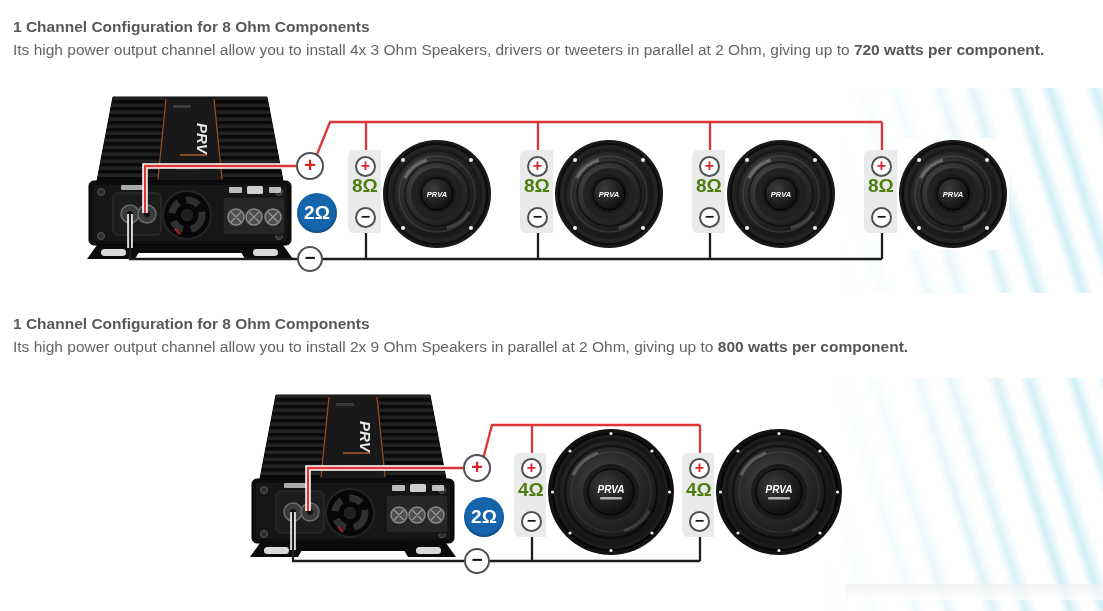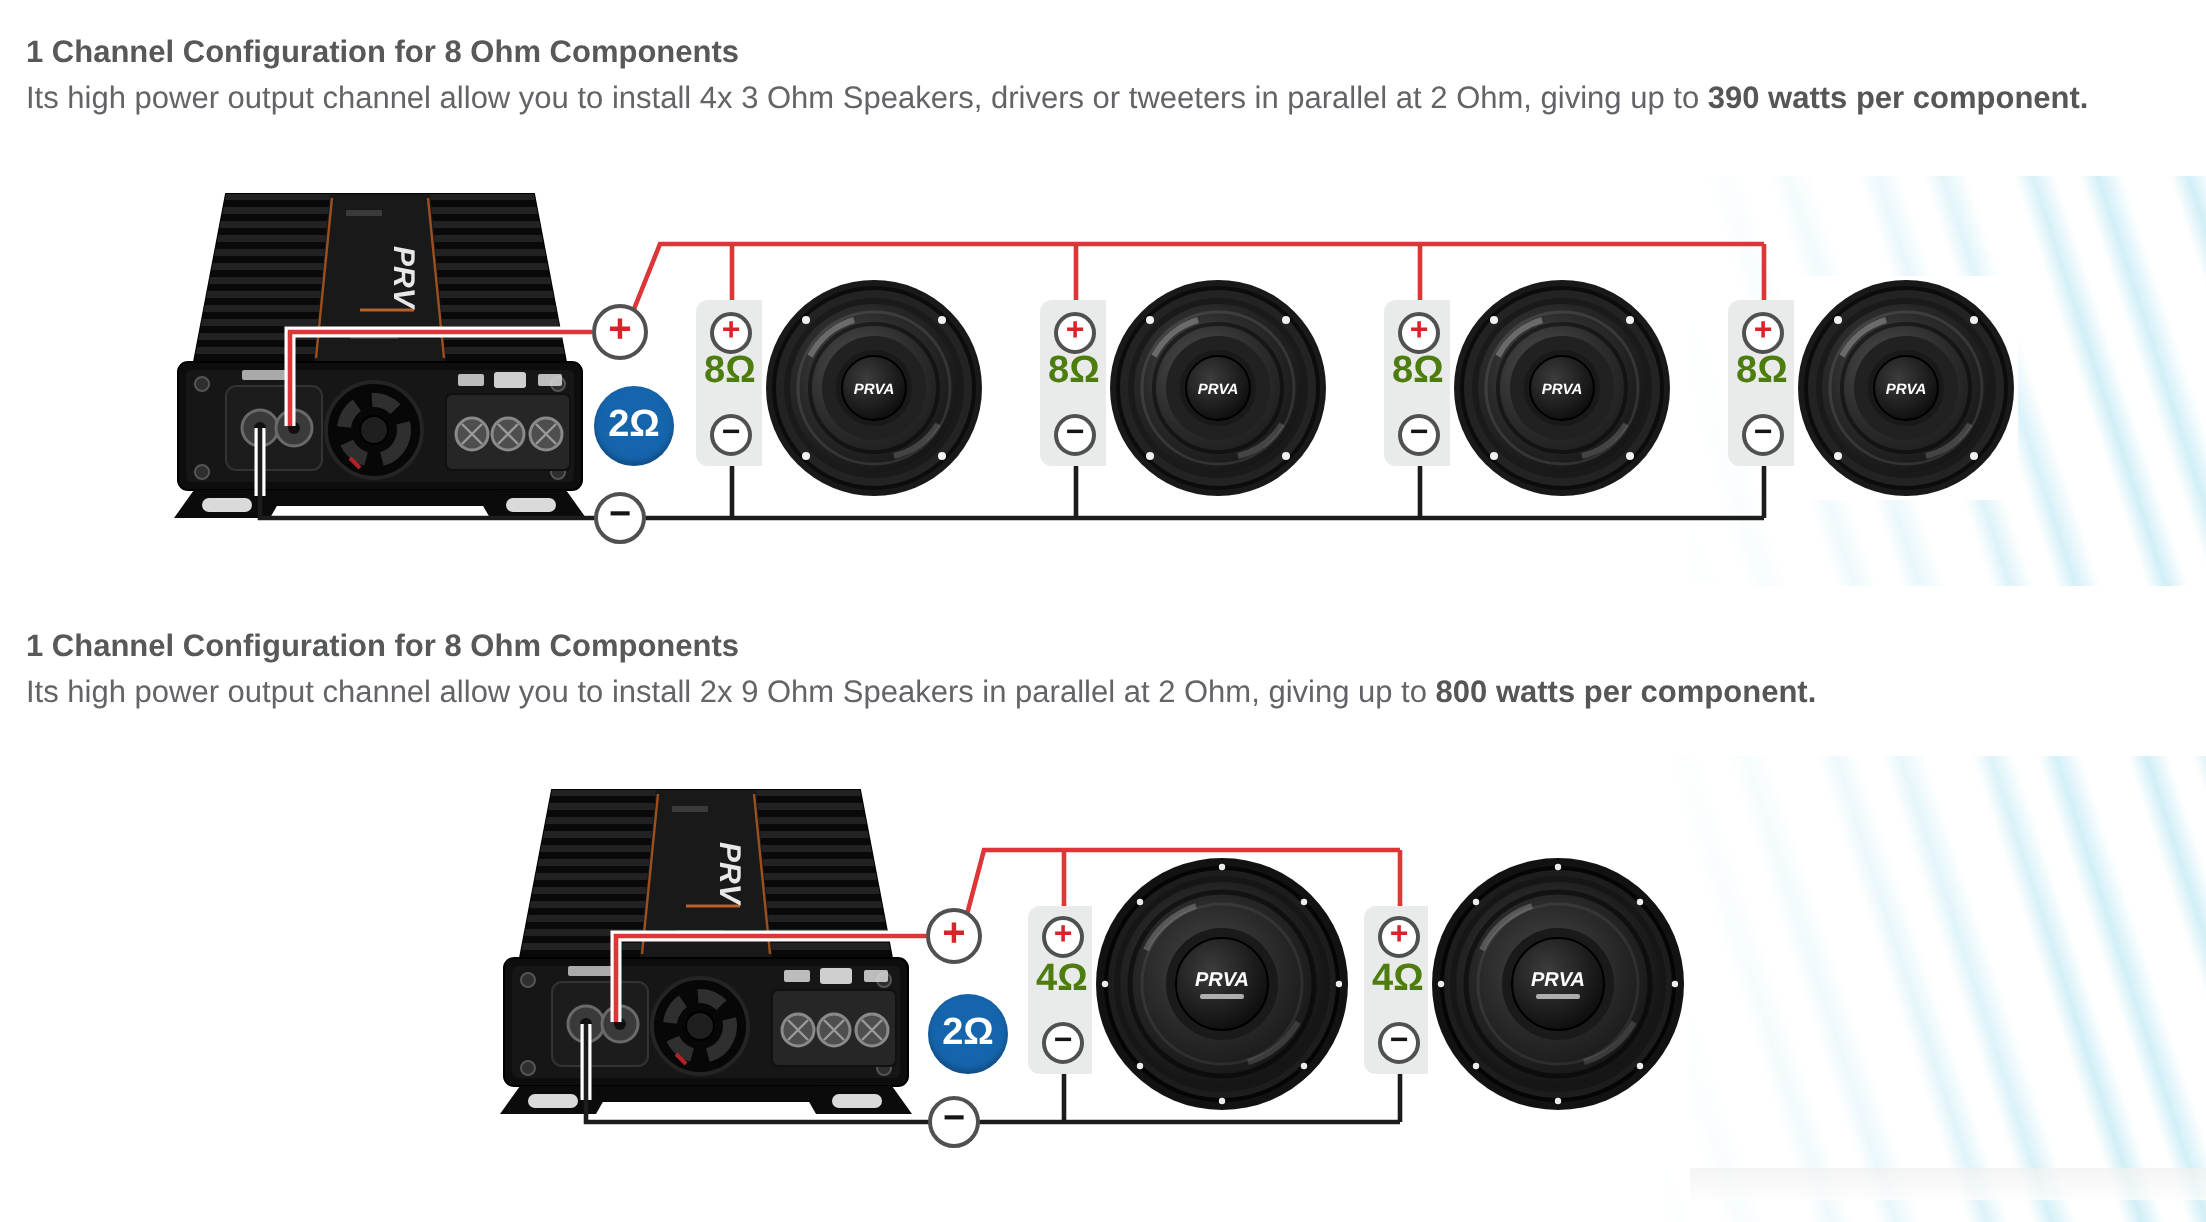--- a/index.html
+++ b/index.html
@@ -165,21 +165,21 @@
       <text x="65" y="66" text-anchor="middle" fill="#fff" font-size="10" font-weight="bold" font-style="italic" font-family="Liberation Sans, sans-serif">PRVA</text>
       <rect x="54" y="70" width="22" height="2.5" rx="1" fill="#cfcfcf" opacity="0.8"></rect>
     </symbol>
   </defs>
 </svg>
 
 <div id="stage">
 
   <div class="txt-block" style="top:16px;">
     <div class="heading">1 Channel Configuration for 8 Ohm Components</div>
-    <div class="desc"><span>Its high power output channel allow you to install 4x 3 Ohm Speakers, drivers or tweeters in parallel at 2 Ohm, giving up to </span><b>390 watts per component.</b></div>
+    <div class="desc"><span>Its high power output channel allow you to install 4x 3 Ohm Speakers, drivers or tweeters in parallel at 2 Ohm, giving up to </span><b>720 watts per component.</b></div>
   </div>
 
   <div class="diagram" id="diagram1">
     <div class="stripes" id="stripes1"></div>
 
     <svg class="amp" style="left:85px; top:7px;" width="210" height="167">
         <use href="#sym-amp"></use>
       </svg>
 
     <svg class="wires" width="1103" height="205">

